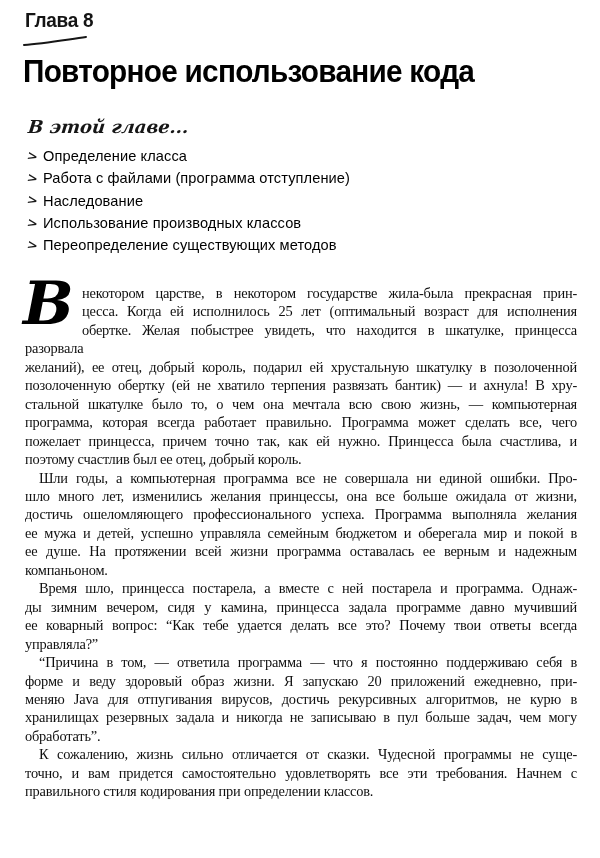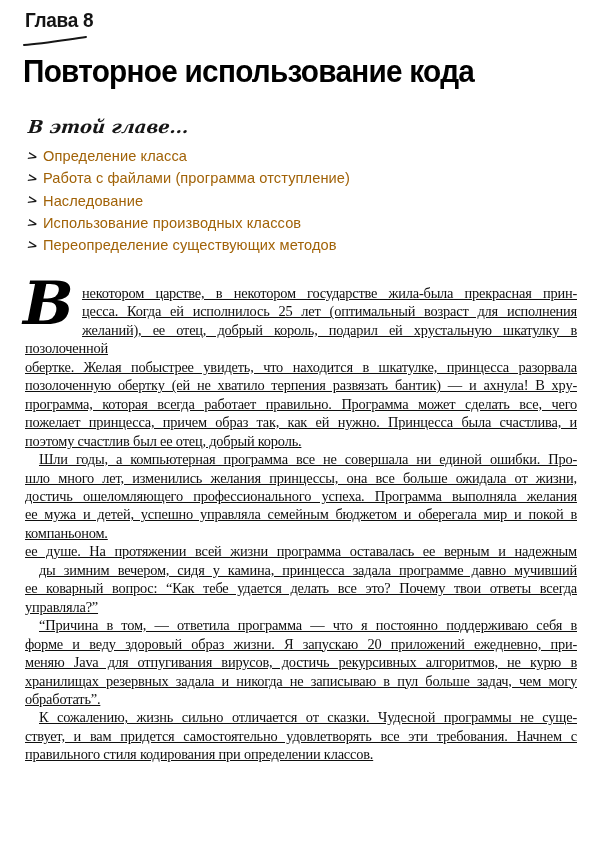--- a/index.html
+++ b/index.html
@@ -35,31 +35,31 @@
   }
   .toc{position:absolute;left:27px;top:145px;}
   .toc-row{display:flex;align-items:center;height:22.3px;}
   .bullet{
     width:16px;flex:0 0 16px;
     font-family:"DejaVu Serif",serif;font-weight:bold;font-size:13px;
     transform:rotate(12deg);color:#1b1b1b;
   }
   .toc-label{
     font-family:"Liberation Sans",sans-serif;
-    font-size:14.6px;color:#a16207;letter-spacing:0.1px;
+    font-size:14.6px;color:#000000;letter-spacing:0.1px;
     white-space:nowrap;
   }
   .body-text{
     position:absolute;left:25px;top:284px;width:552px;
     font-size:14.4px;line-height:18.45px;letter-spacing:-0.2px;
     color:#0f0f0f;
   }
   .para{margin:0;}
   .para.indented .line:first-child{text-indent:14px;}
-  .line{text-align:justify;text-align-last:justify;text-decoration:underline;}
+  .line{text-align:justify;text-align-last:justify;}
   .line.last{text-align-last:left;}
   .dropcap-float{
     float:left;width:57px;height:37px;position:relative;
   }
   .dropcap-glyph{
     position:absolute;left:-2px;top:-11px;
     font-family:"DejaVu Serif",serif;
     font-style:italic;font-weight:bold;
     font-size:60px;line-height:60px;color:#000;
   }
@@ -102,47 +102,49 @@
       </div>
     </div>
 
   <div class="body-text" id="body-text">
       <div class="para">
         <span class="dropcap-float">
           <span class="dropcap-glyph">В</span>
         </span>
         <div class="line">некотором царстве, в некотором государстве жила-была прекрасная прин-</div>
         <div class="line">цесса. Когда ей исполнилось 25 лет (оптимальный возраст для исполнения</div>
+        <div class="line">обертке. Желая побыстрее увидеть, что находится в шкатулке, принцесса разорвала</div>
         <div class="line">желаний), ее отец, добрый король, подарил ей хрустальную шкатулку в позолоченной</div>
-        <div class="line">обертке. Желая побыстрее увидеть, что находится в шкатулке, принцесса разорвала</div>
         <div class="line">позолоченную обертку (ей не хватило терпения развязать бантик) — и ахнула! В хру-</div>
+        <div class="line">стальной шкатулке было то, о чем она мечтала всю свою жизнь, — компьютерная</div>
         <div class="line">программа, которая всегда работает правильно. Программа может сделать все, чего</div>
-        <div class="line">пожелает принцесса, причем образ так, как ей нужно. Принцесса была счастлива, и</div>
+        <div class="line">пожелает принцесса, причем точно так, как ей нужно. Принцесса была счастлива, и</div>
         <div class="line last">поэтому счастлив был ее отец, добрый король.</div>
       </div>
       <div class="para indented">
         <div class="line">Шли годы, а компьютерная программа все не совершала ни единой ошибки. Про-</div>
         <div class="line">шло много лет, изменились желания принцессы, она все больше ожидала от жизни,</div>
         <div class="line">достичь ошеломляющего профессионального успеха. Программа выполняла желания</div>
         <div class="line">ее мужа и детей, успешно управляла семейным бюджетом и оберегала мир и покой в</div>
+        <div class="line">ее душе. На протяжении всей жизни программа оставалась ее верным и надежным</div>
         <div class="line last">компаньоном.</div>
-        <div class="line">ее душе. На протяжении всей жизни программа оставалась ее верным и надежным</div>
       </div>
       <div class="para indented">
+        <div class="line">Время шло, принцесса постарела, а вместе с ней постарела и программа. Однаж-</div>
         <div class="line">ды зимним вечером, сидя у камина, принцесса задала программе давно мучивший</div>
         <div class="line">ее коварный вопрос: “Как тебе удается делать все это? Почему твои ответы всегда</div>
         <div class="line last">управляла?”</div>
       </div>
       <div class="para indented">
         <div class="line">“Причина в том, — ответила программа — что я постоянно поддерживаю себя в</div>
         <div class="line">форме и веду здоровый образ жизни. Я запускаю 20 приложений ежедневно, при-</div>
         <div class="line">меняю Java для отпугивания вирусов, достичь рекурсивных алгоритмов, не курю в</div>
         <div class="line">хранилищах резервных задала и никогда не записываю в пул больше задач, чем могу</div>
         <div class="line last">обработать”.</div>
       </div>
       <div class="para indented">
         <div class="line">К сожалению, жизнь сильно отличается от сказки. Чудесной программы не суще-</div>
-        <div class="line">ствует, и вам придется самостоятельно удовлетворять все эти требования. Начнем с</div>
+        <div class="line">точно, и вам придется самостоятельно удовлетворять все эти требования. Начнем с</div>
         <div class="line last">правильного стиля кодирования при определении классов.</div>
       </div>
     </div>
 
 </div>
 
 </body></html>

